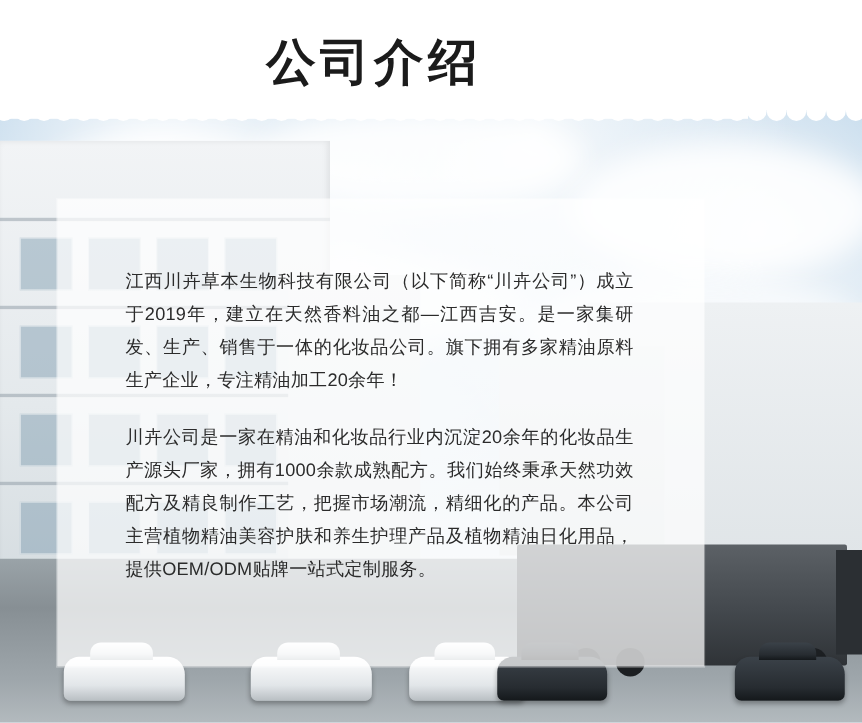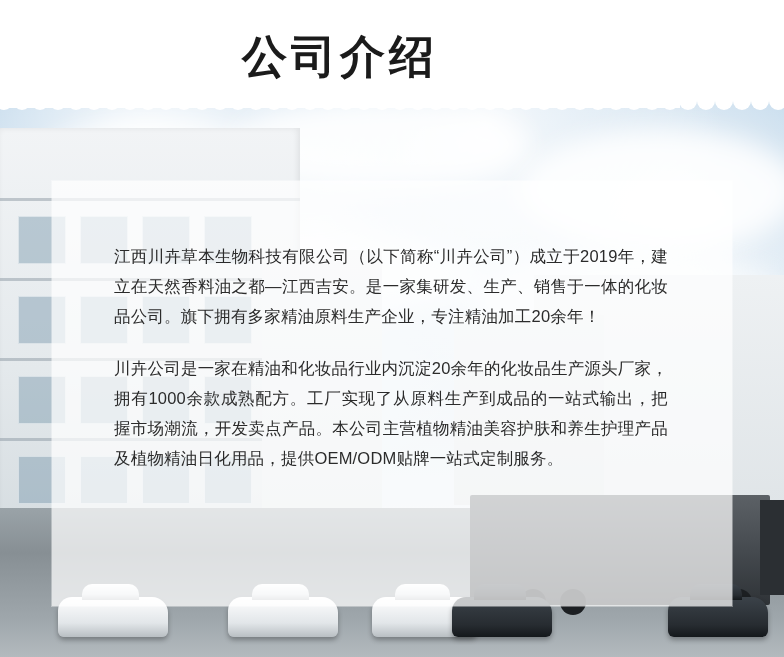--- a/index.html
+++ b/index.html
@@ -185,21 +185,21 @@
     height: 16px;
     background: inherit;
     border-radius: 10px 10px 0 0;
   }
 
   
   .panel {
     position: absolute;
     left: 52px;
     top: 181px;
-    width: 680px;
+    width: 588px;
     height: 425px;
     background: rgba(255,255,255,0.72);
     z-index: 3;
     box-shadow: 0 0 0 1px rgba(255,255,255,0.35);
   }
   .panel-inner {
     padding: 60px 64px 40px 62px;
   }
   .para {
     font-size: 16.5px;
@@ -326,17 +326,17 @@
           <circle cx="742" cy="2" r="9"></circle>
           <circle cx="760" cy="2" r="9"></circle>
           <circle cx="778" cy="2" r="9"></circle>
       </g>
     </svg>
   </div>
 
   <div class="panel">
     <div class="panel-inner">
       <p class="para">江西川卉草本生物科技有限公司（以下简称“川卉公司”）成立于2019年，建立在天然香料油之都—江西吉安。是一家集研发、生产、销售于一体的化妆品公司。旗下拥有多家精油原料生产企业，专注精油加工20余年！</p>
-      <p class="para">川卉公司是一家在精油和化妆品行业内沉淀20余年的化妆品生产源头厂家，拥有1000余款成熟配方。工厂实现了从原料生产到成品的一站式输出，把握市场潮流，开发卖点产品。本公司主营植物精油美容护肤和养生护理产品及植物精油日化用品，提供OEM/ODM贴牌一站式定制服务。</p>
+      <p class="para">川卉公司是一家在精油和化妆品行业内沉淀20余年的化妆品生产源头厂家，拥有1000余款成熟配方。我们始终秉承天然功效配方及精良制作工艺，把握市场潮流，精细化的产品。本公司主营植物精油美容护肤和养生护理产品及植物精油日化用品，提供OEM/ODM贴牌一站式定制服务。</p>
     </div>
   </div>
 
 </div>
 
 </body></html>

